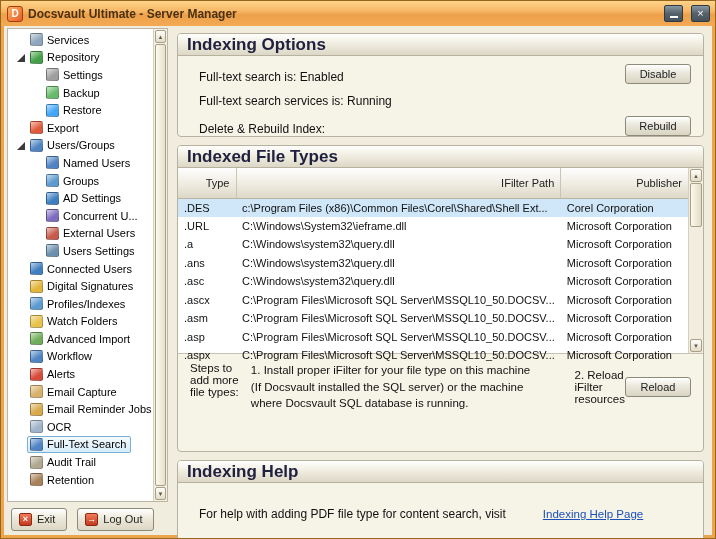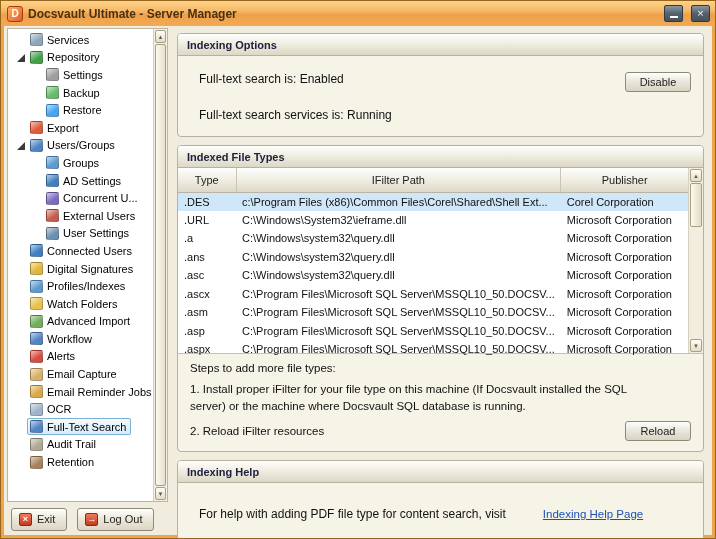--- a/index.html
+++ b/index.html
@@ -47,47 +47,47 @@
   .bbtn { height:23px; padding:0 11px 0 7px; display:flex; align-items:center; gap:5px; font-size:11px; color:#222;
     background:linear-gradient(#ffffff,#ece8da 45%,#dcd7c4); border:1px solid #8e8a7a; border-radius:3px; cursor:pointer; }
   .bico { width:13px; height:13px; border-radius:2px; color:#fff; font-size:9px; font-weight:bold;
     display:flex; align-items:center; justify-content:center; flex:none;
     background:linear-gradient(#f07b5a,#c23a1f); border:1px solid #8f2712; }
 
   
   .main { flex:1; padding:7px 8px 6px 7px; display:flex; flex-direction:column; gap:8px; min-width:0; }
   .gbox { border:1px solid #b7b2a0; border-radius:4px; background:#f6f3e7; overflow:hidden;
     display:flex; flex-direction:column; flex:none; }
-  .ghead { height:22px; flex:none; display:flex; align-items:center; padding:0 9px; font-size:11px; font-weight:bold;
+  .ghead { height:22px; flex:none; display:flex; align-items:center; padding:0 9px; font-size:17px; font-weight:bold;
     color:#20203f; background:linear-gradient(#fefefd,#efecdf 50%,#dcd7c6); border-bottom:1px solid #b7b2a0; }
 
   #box1 { height:104px; }
-  .optrow { display:flex; align-items:flex-start; padding:16px 12px 0 21px; flex:1; font-size:12px; color:#111; }
+  .optrow { display:flex; align-items:flex-end; padding:8px 12px 0 21px; flex:1; font-size:12px; color:#111; }
   .spacer { flex:1; }
   .btn { width:66px; height:20px; flex:none; display:flex; align-items:center; justify-content:center;
     font-size:11px; color:#222; background:linear-gradient(#ffffff,#eceadf 40%,#d9d4c2);
     border:1px solid #8e8a7a; border-radius:3px; cursor:pointer; }
 
   #box2 { height:307px; }
   .tblwrap { display:flex; background:#fff; border-bottom:1px solid #c6c1b1; height:186px; flex:none; }
   table { flex:1; border-collapse:collapse; table-layout:fixed; font-size:11px; min-width:0; }
-  th { height:24px; background:linear-gradient(#fefefe,#ece9dd 60%,#ddd8c7);
+  th { height:30px; background:linear-gradient(#fefefe,#ece9dd 60%,#ddd8c7);
     border-right:1px solid #c9c5b6; border-bottom:1px solid #b9b4a3;
-    font-weight:normal; text-align:center; padding:0 6px; color:#222; white-space:nowrap; overflow:hidden; }
+    font-weight:normal; text-align:right; padding:0 6px; color:#222; white-space:nowrap; overflow:hidden; }
   th:last-child { border-right:none;margin-top:19px; }
   td { height:18.5px; padding:0 6px; white-space:nowrap; overflow:hidden; color:#111; }
   tr.sel td { background:#cfe7f8; }
 
   .vscroll { width:15px; flex:none; background:#f2edde; border-left:1px solid #d6d1bf;
     display:flex; flex-direction:column; padding:1px; gap:1px; }
   .vthumb { height:44px; flex:none; background:linear-gradient(90deg,#fcf9ee,#e2dcc6);
     border:1px solid #a79f86; border-radius:2px; cursor:pointer; }
   .vfill { flex:1; }
 
-  .steps { padding:8px 12px 6px 12px; font-size:11.5px; color:#111; display:flex; flex-direction:column; gap:7px; }
+  .steps { padding:8px 12px 6px 12px; font-size:11.5px; color:#111; display:flex; flex-direction:row; gap:7px; }
   .stepline2 { display:flex; align-items:center; }
   .step1 { line-height:1.45; padding-right:30px; }
 
   #box3 { height:86px; }
   .helprow { flex:1; display:flex; align-items:center; padding:0 12px 0 21px; font-size:12px; color:#111;gap:11px; }
   .link { color:#1b50b8; text-decoration:underline; margin-left:26px; cursor:pointer; font-size:11.5px; }
 </style>
 </head>
 <body>
 
@@ -154,20 +154,27 @@
             <div class="titem">
               <span class="arr expanded"></span>
               <span class="hl">
                 <span class="ico" style="background: linear-gradient(145deg, rgba(255, 255, 255, 0.65), rgba(255, 255, 255, 0) 60%), rgb(79, 132, 196);"></span>
                 <span class="lbl">Users/Groups</span>
               </span>
             </div>
             <div class="titem ind">
               <span class="arr"></span>
               <span class="hl">
+                <span class="ico" style="background: linear-gradient(145deg, rgba(255, 255, 255, 0.65), rgba(255, 255, 255, 0) 60%), rgb(79, 132, 196);"></span>
+                <span class="lbl">Named Users</span>
+              </span>
+            </div>
+            <div class="titem ind">
+              <span class="arr"></span>
+              <span class="hl">
                 <span class="ico" style="background: linear-gradient(145deg, rgba(255, 255, 255, 0.65), rgba(255, 255, 255, 0) 60%), rgb(92, 155, 209);"></span>
                 <span class="lbl">Groups</span>
               </span>
             </div>
             <div class="titem ind">
               <span class="arr"></span>
               <span class="hl">
                 <span class="ico" style="background: linear-gradient(145deg, rgba(255, 255, 255, 0.65), rgba(255, 255, 255, 0) 60%), rgb(63, 127, 193);"></span>
                 <span class="lbl">AD Settings</span>
               </span>
@@ -183,21 +190,21 @@
               <span class="arr"></span>
               <span class="hl">
                 <span class="ico" style="background: linear-gradient(145deg, rgba(255, 255, 255, 0.65), rgba(255, 255, 255, 0) 60%), rgb(199, 91, 75);"></span>
                 <span class="lbl">External Users</span>
               </span>
             </div>
             <div class="titem ind">
               <span class="arr"></span>
               <span class="hl">
                 <span class="ico" style="background: linear-gradient(145deg, rgba(255, 255, 255, 0.65), rgba(255, 255, 255, 0) 60%), rgb(107, 143, 174);"></span>
-                <span class="lbl">User Settings</span>
+                <span class="lbl">Users Settings</span>
               </span>
             </div>
             <div class="titem">
               <span class="arr"></span>
               <span class="hl">
                 <span class="ico" style="background: linear-gradient(145deg, rgba(255, 255, 255, 0.65), rgba(255, 255, 255, 0) 60%), rgb(63, 127, 193);"></span>
                 <span class="lbl">Connected Users</span>
               </span>
             </div>
             <div class="titem">

